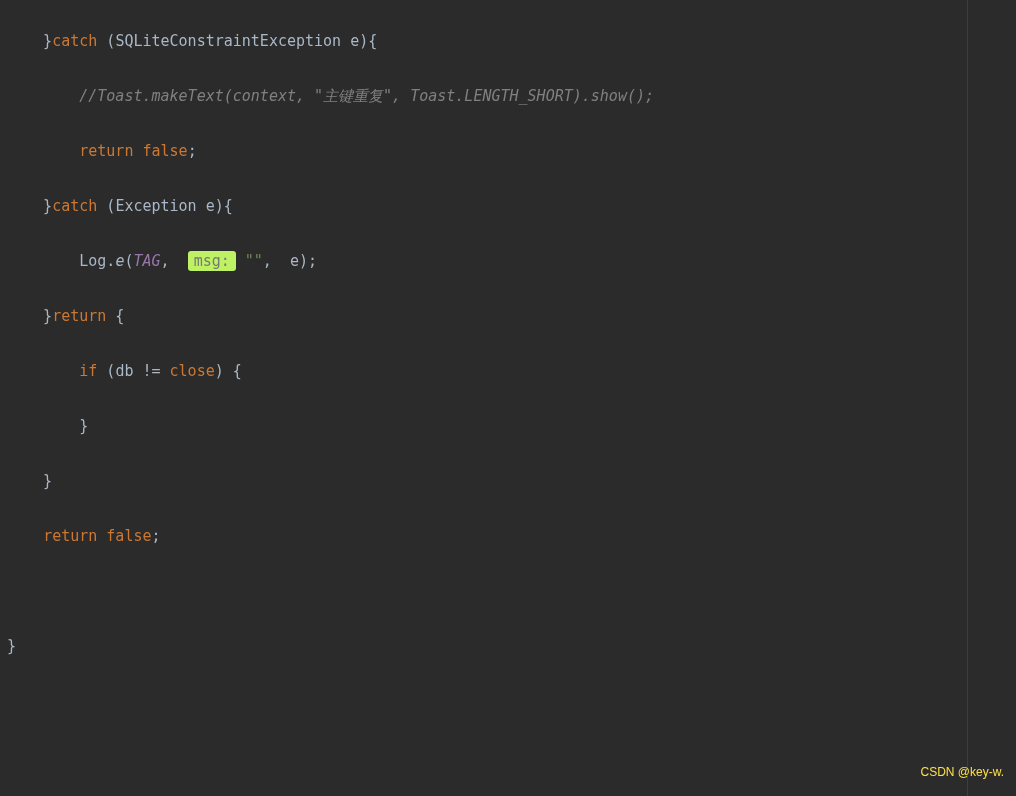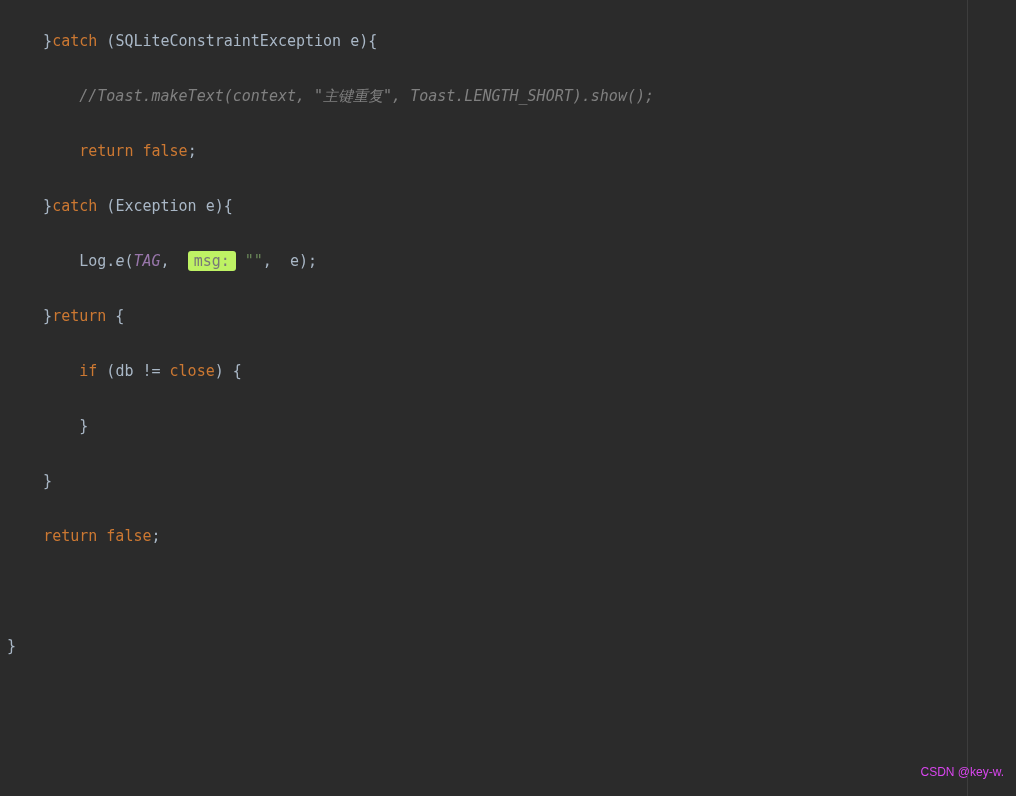--- a/index.html
+++ b/index.html
@@ -37,21 +37,21 @@
       padding: 1px 6px;
       border-radius: 3px;
       font-style: normal;
     }
     .underline { }
     .static-italic { font-style: italic; }
     .watermark {
       position: absolute;
       bottom: 10px;
       right: 12px;
-      color: #d946ef;
+      color: #fde047;
       font-size: 12px;
       font-family: sans-serif;
     }
     .right-border {
       position: absolute;
       right: 48px;
       top: 0;
       bottom: 0;
       width: 1px;
       background: #3d3d3d;

